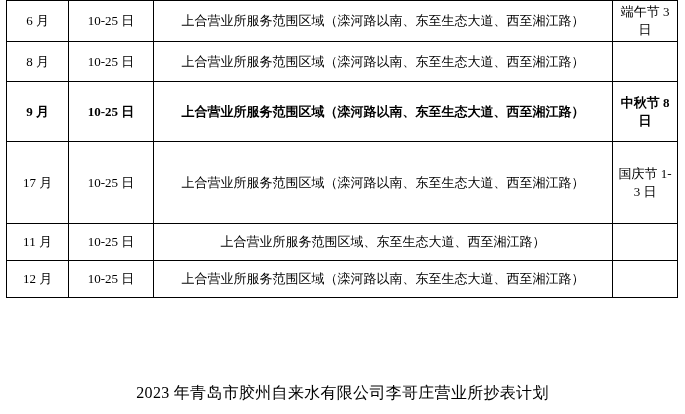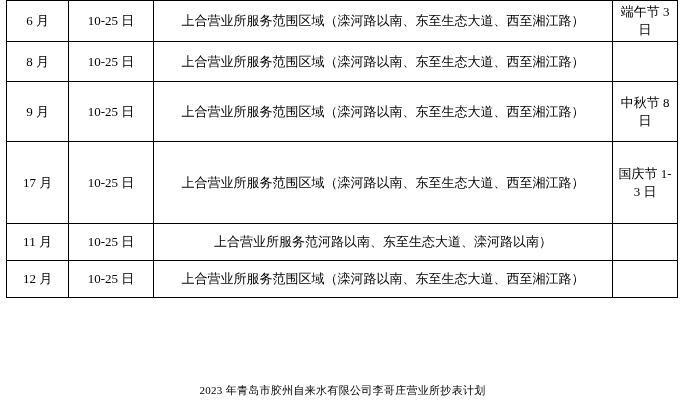--- a/index.html
+++ b/index.html
@@ -50,21 +50,21 @@
     width: 58px;
     font-size: 12.5px;
     line-height: 17px;
   }
   .footnote {
     position: absolute;
     left: 0;
     top: 383px;
     width: 685px;
     text-align: center;
-    font-size: 11px;
+    font-size: 16px;
     letter-spacing: 0.3px;
     color: #000000;
     font-family: "Liberation Serif", "DejaVu Serif", serif;
   }
 </style>
 </head>
 <body>
 
 <div class="page">
 
@@ -79,38 +79,38 @@
       </tr>
 
 
       <tr style="height:40px;margin-left:38px;">
         <td class="col-month">8 月</td>
         <td class="col-date">10-25 日</td>
         <td class="col-area">上合营业所服务范围区域（滦河路以南、东至生态大道、西至湘江路）</td>
         <td class="col-note"></td>
       </tr>
 
-      <tr style="height:60px;">
+      <tr style="height:60px;font-weight:bold;">
         <td class="col-month">9 月</td>
         <td class="col-date">10-25 日</td>
         <td class="col-area">上合营业所服务范围区域（滦河路以南、东至生态大道、西至湘江路）</td>
         <td class="col-note">中秋节 8 日</td>
       </tr>
 
       <tr style="height:82px;">
         <td class="col-month">17 月</td>
         <td class="col-date">10-25 日</td>
         <td class="col-area">上合营业所服务范围区域（滦河路以南、东至生态大道、西至湘江路）</td>
         <td class="col-note">国庆节 1-3 日</td>
       </tr>
 
       <tr style="height:37px;padding-left:28px;">
         <td class="col-month">11 月</td>
         <td class="col-date">10-25 日</td>
-        <td class="col-area">上合营业所服务范河路以南、东至生态大道、滦河路以南）</td>
+        <td class="col-area">上合营业所服务范围区域、东至生态大道、西至湘江路）</td>
         <td class="col-note"></td>
       </tr>
 
       <tr style="height:37px;padding-left:25px;">
         <td class="col-month">12 月</td>
         <td class="col-date">10-25 日</td>
         <td class="col-area">上合营业所服务范围区域（滦河路以南、东至生态大道、西至湘江路）</td>
         <td class="col-note"></td>
       </tr>
 

